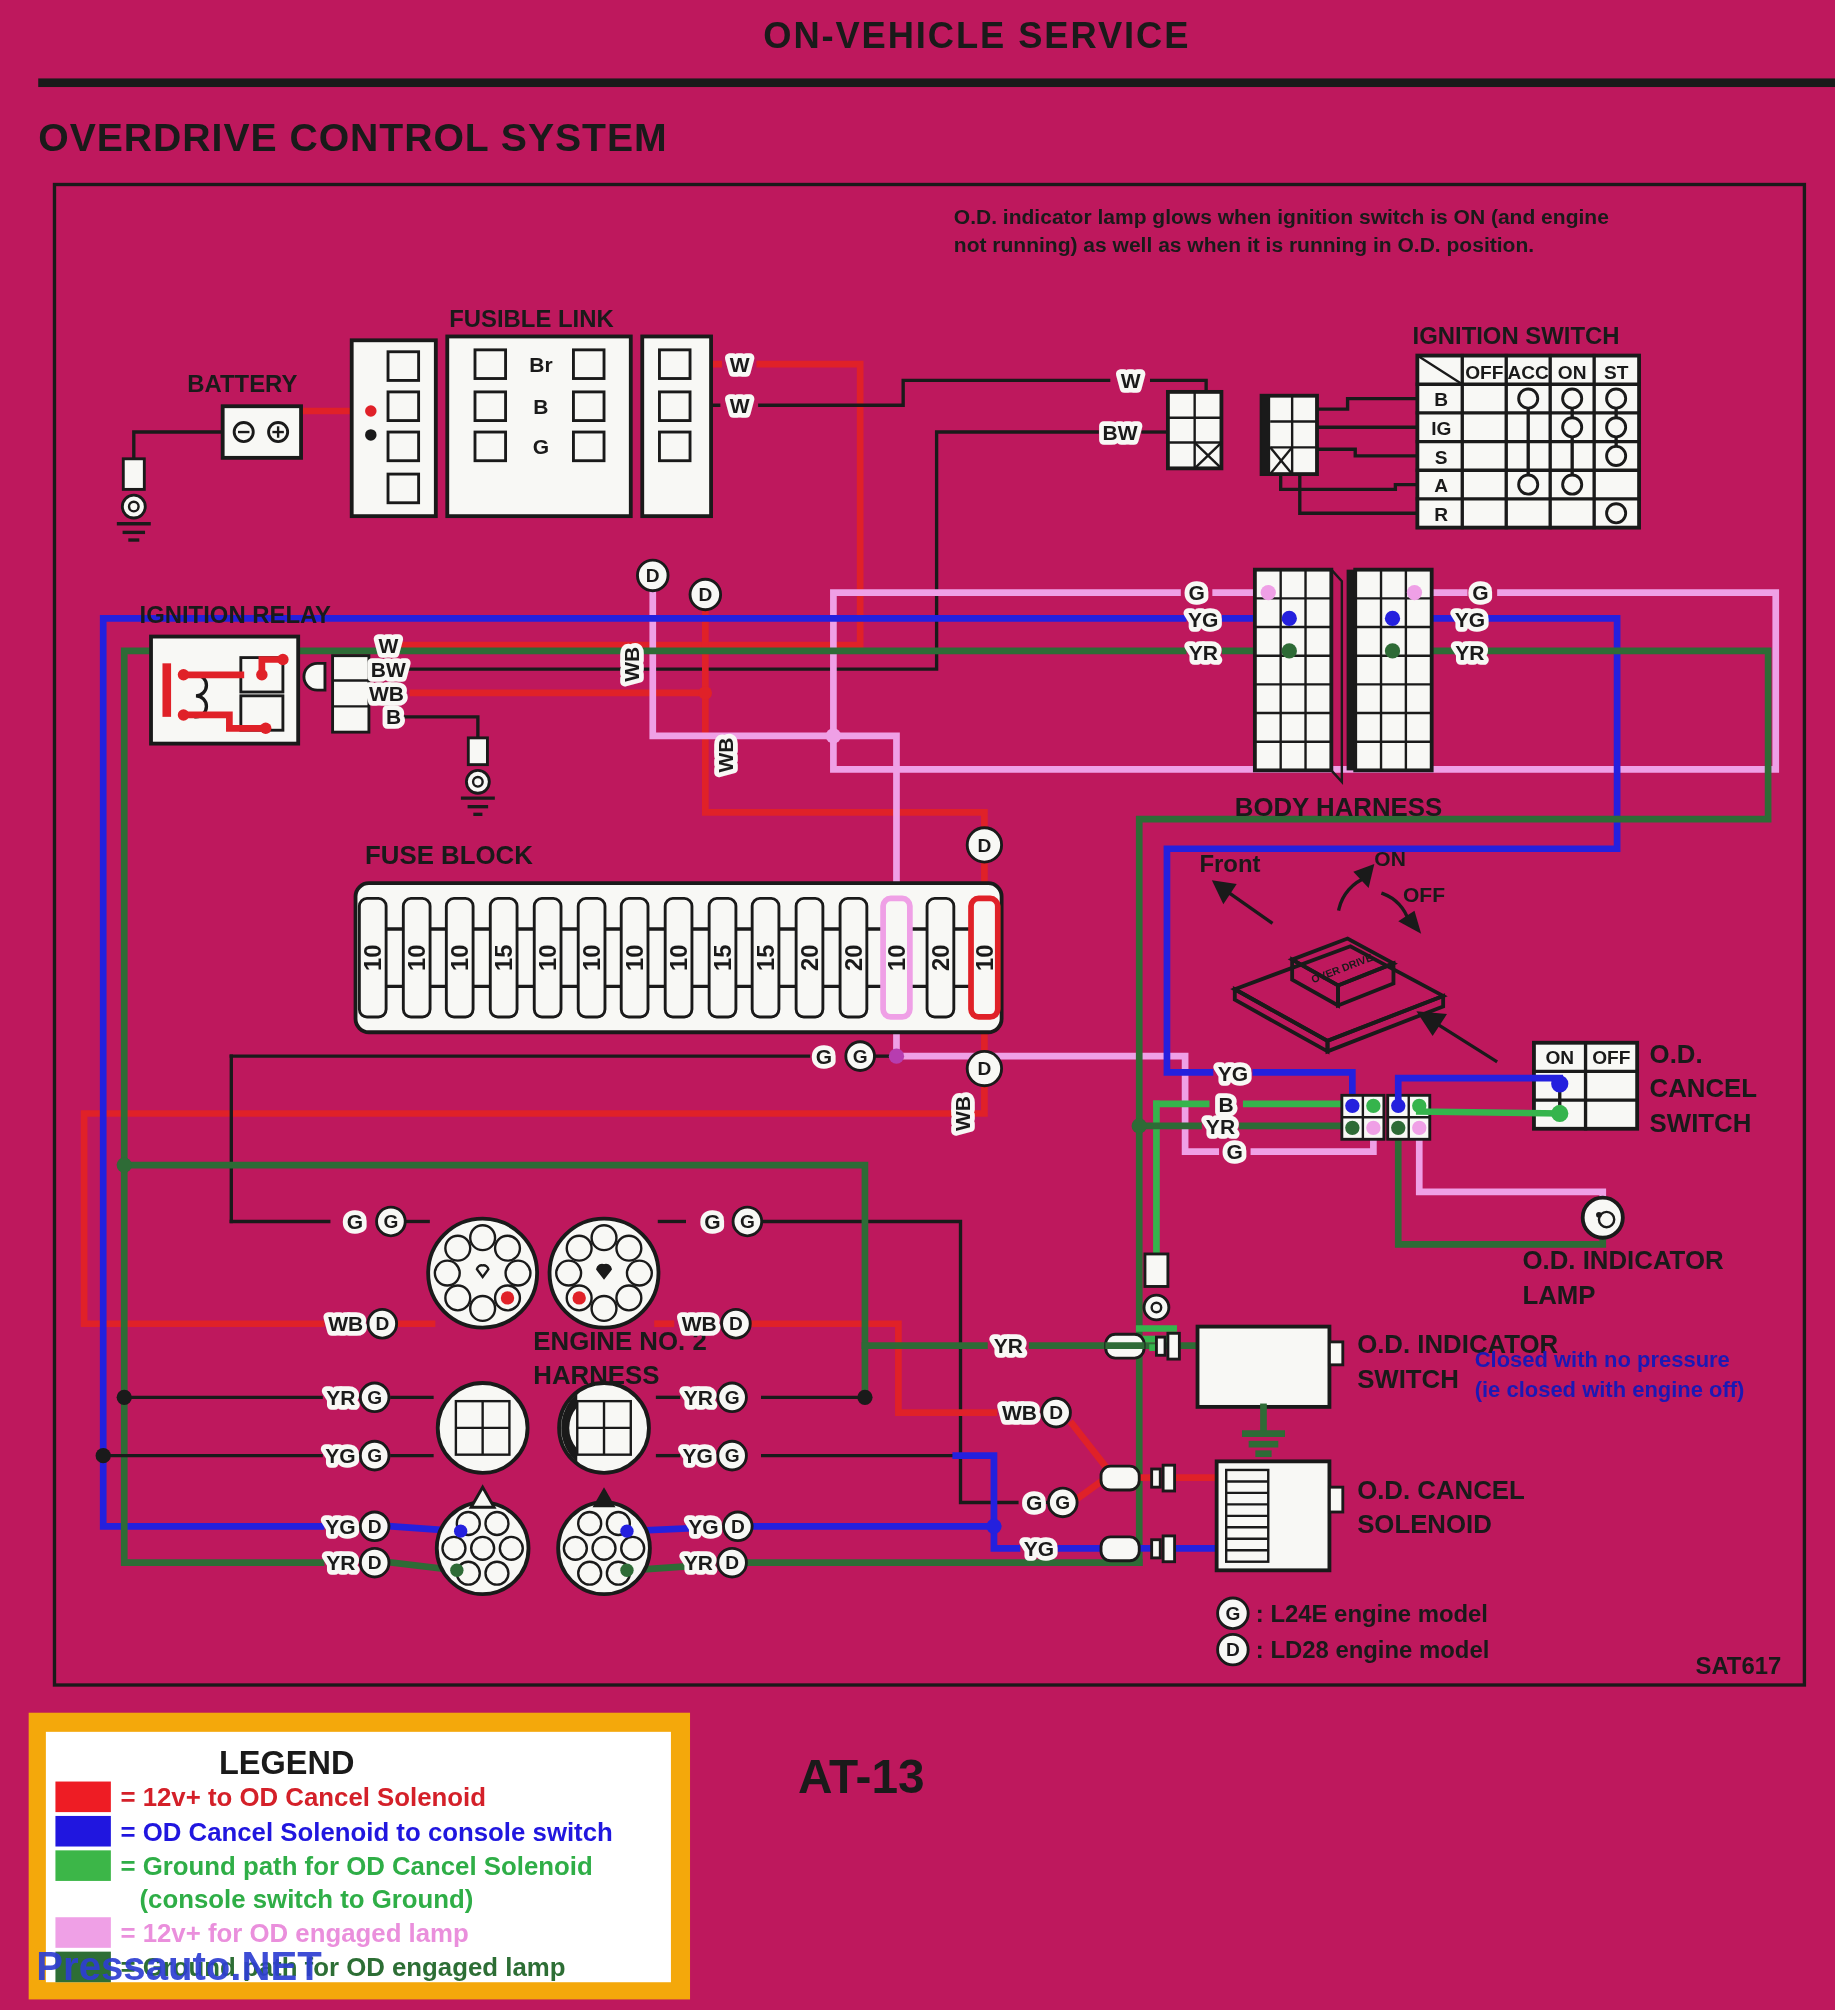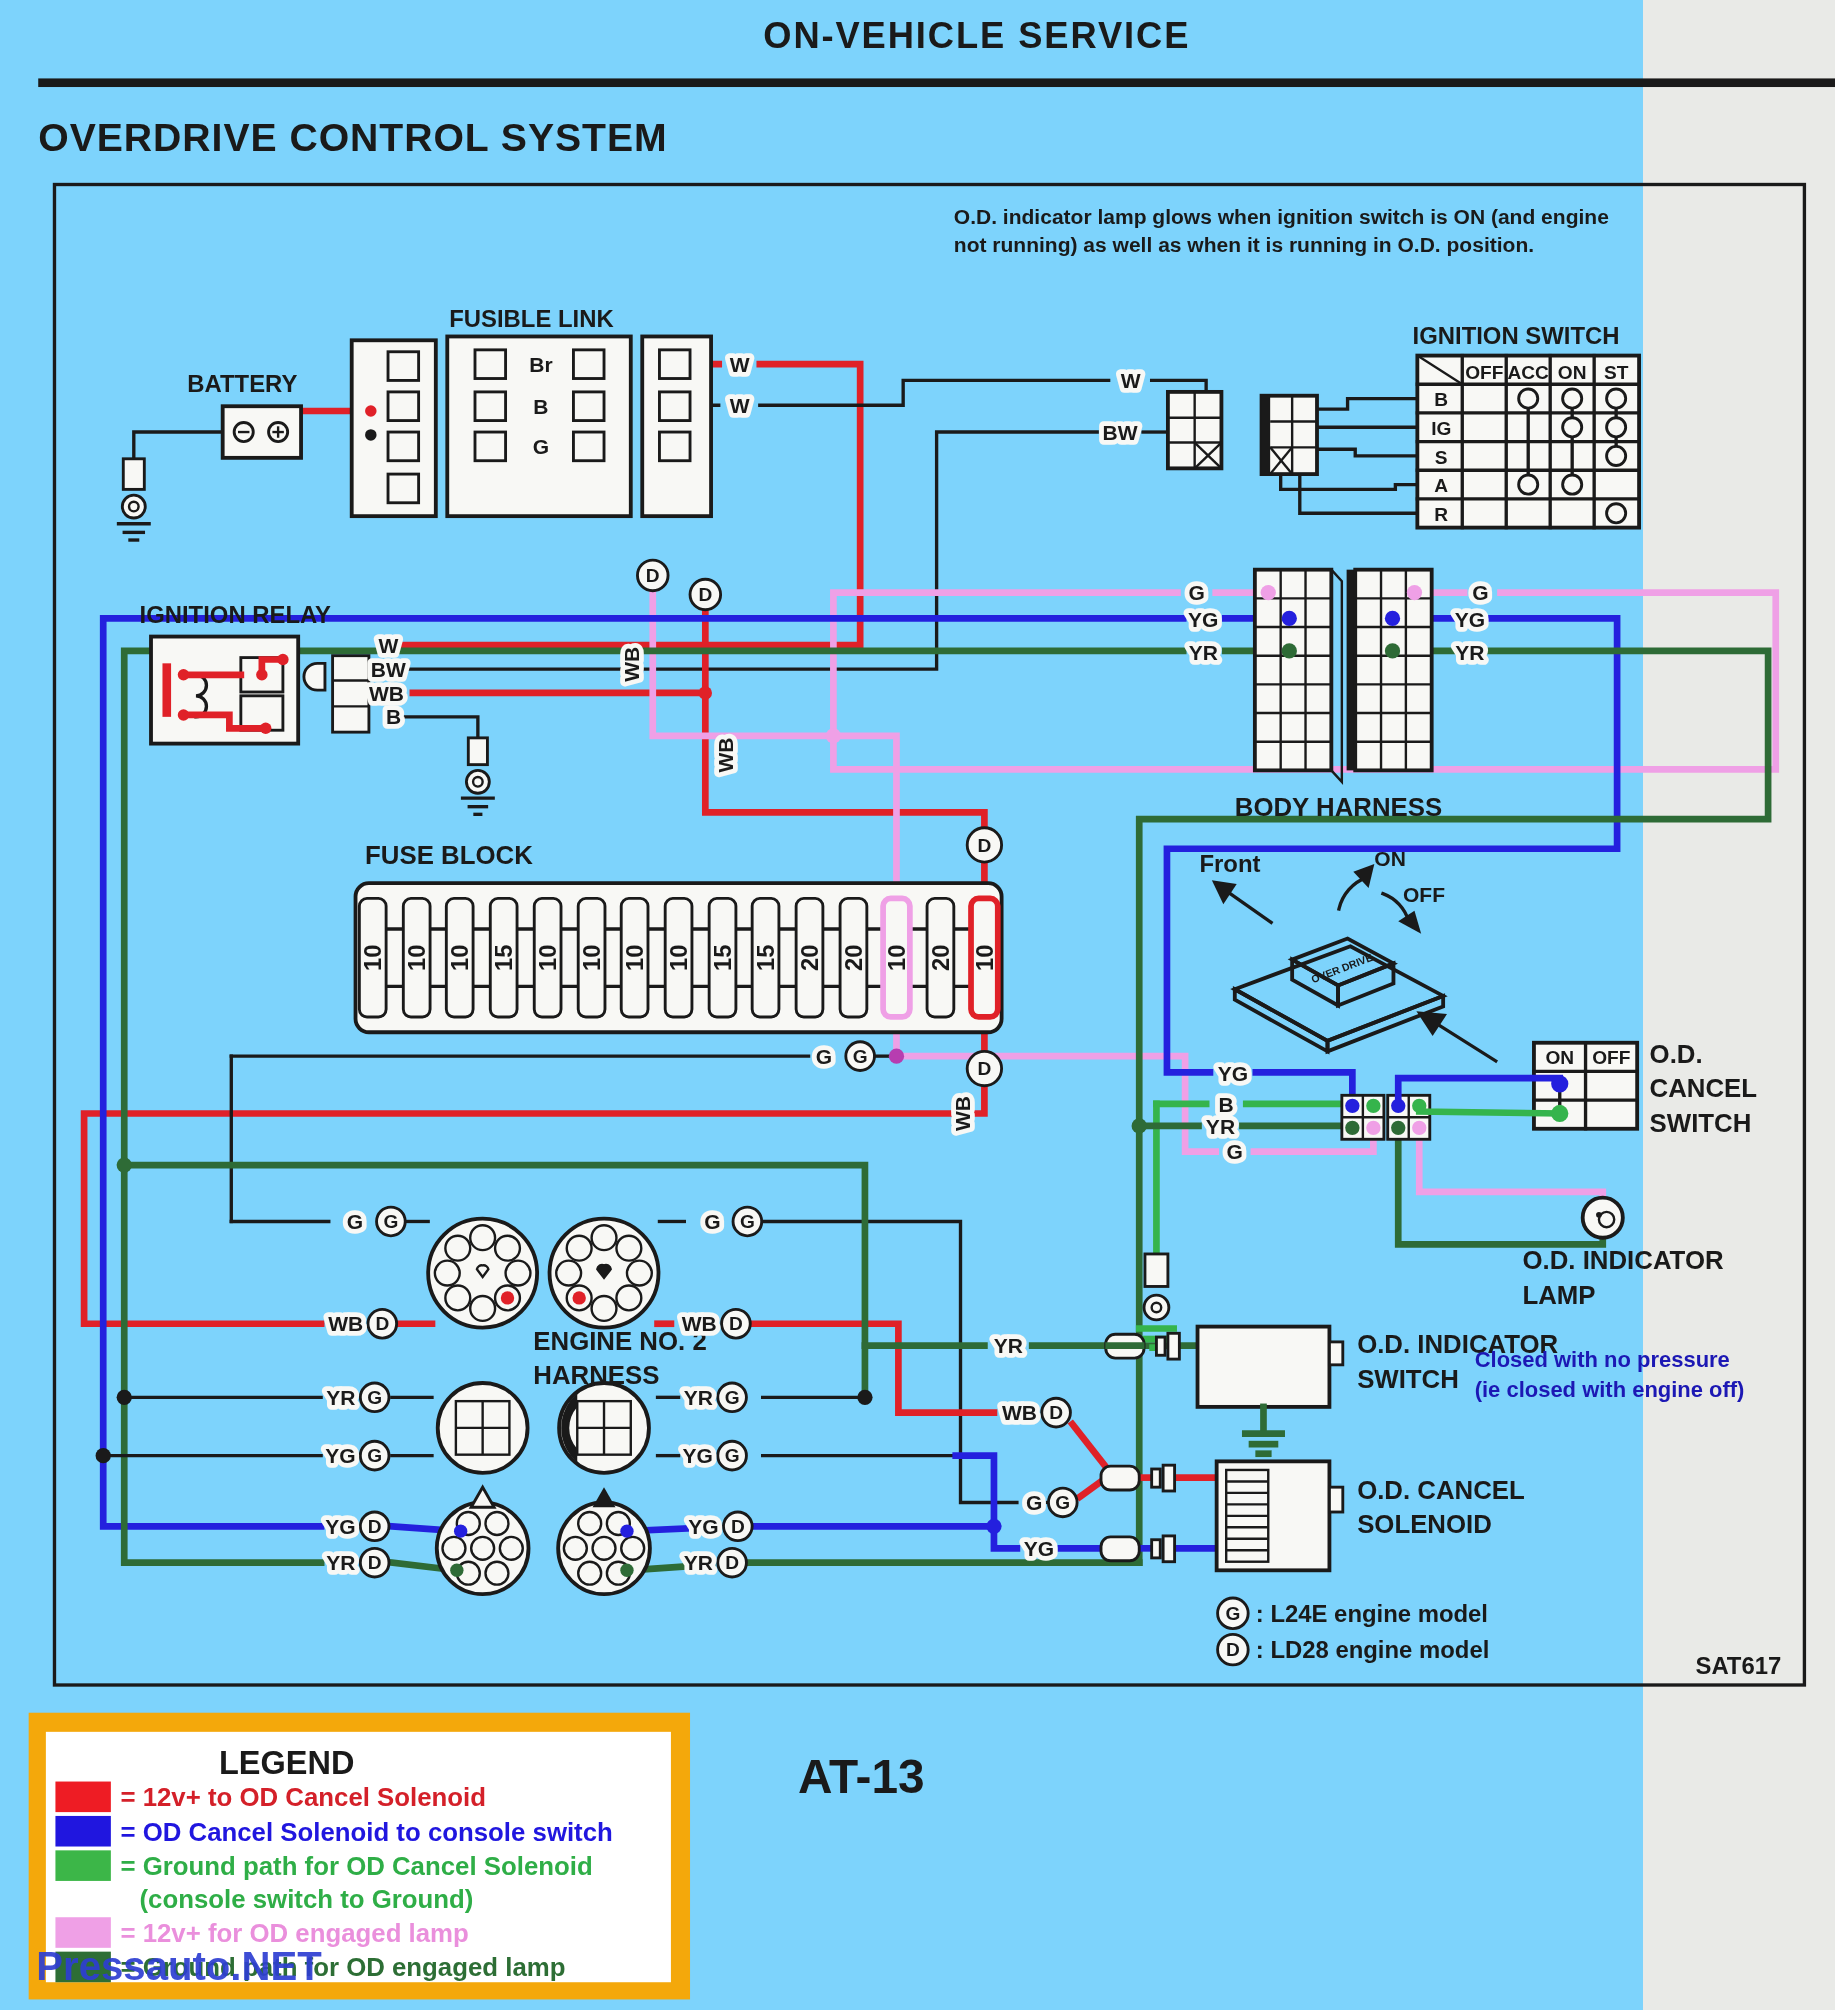--- a/index.html
+++ b/index.html
@@ -1,16 +1,16 @@
 <!DOCTYPE html>
 <html><head>
 <meta charset="utf-8">
 <style>
   html,body{margin:0;padding:0;background:#e9eae7;}
-  .page{position:relative;width:1643px;height:2010px;background:#7dd3fc;font-family:"Liberation Sans",sans-serif;}
+  .page{position:relative;width:1835px;height:2010px;background:#be185d;font-family:"Liberation Sans",sans-serif;}
   svg{position:absolute;left:0;top:0;}
   
   .bk{stroke:#1a1a1a;stroke-width:3.5;fill:none;stroke-linecap:square}
   .bk2{stroke:#1a1a1a;stroke-width:2.5;fill:none}
   .bx{stroke:#1a1a1a;stroke-width:4;fill:none}
   .bxf{stroke:#1a1a1a;stroke-width:4;fill:#f8f8f5}
   .sq{stroke:#1a1a1a;stroke-width:3;fill:#f8f8f5}
   .rd{stroke:#e02128;stroke-width:7;fill:none;stroke-linecap:square}
   .bu{stroke:#2420de;stroke-width:7;fill:none;stroke-linecap:square}
   .gn{stroke:#35b44c;stroke-width:7;fill:none;stroke-linecap:square}

